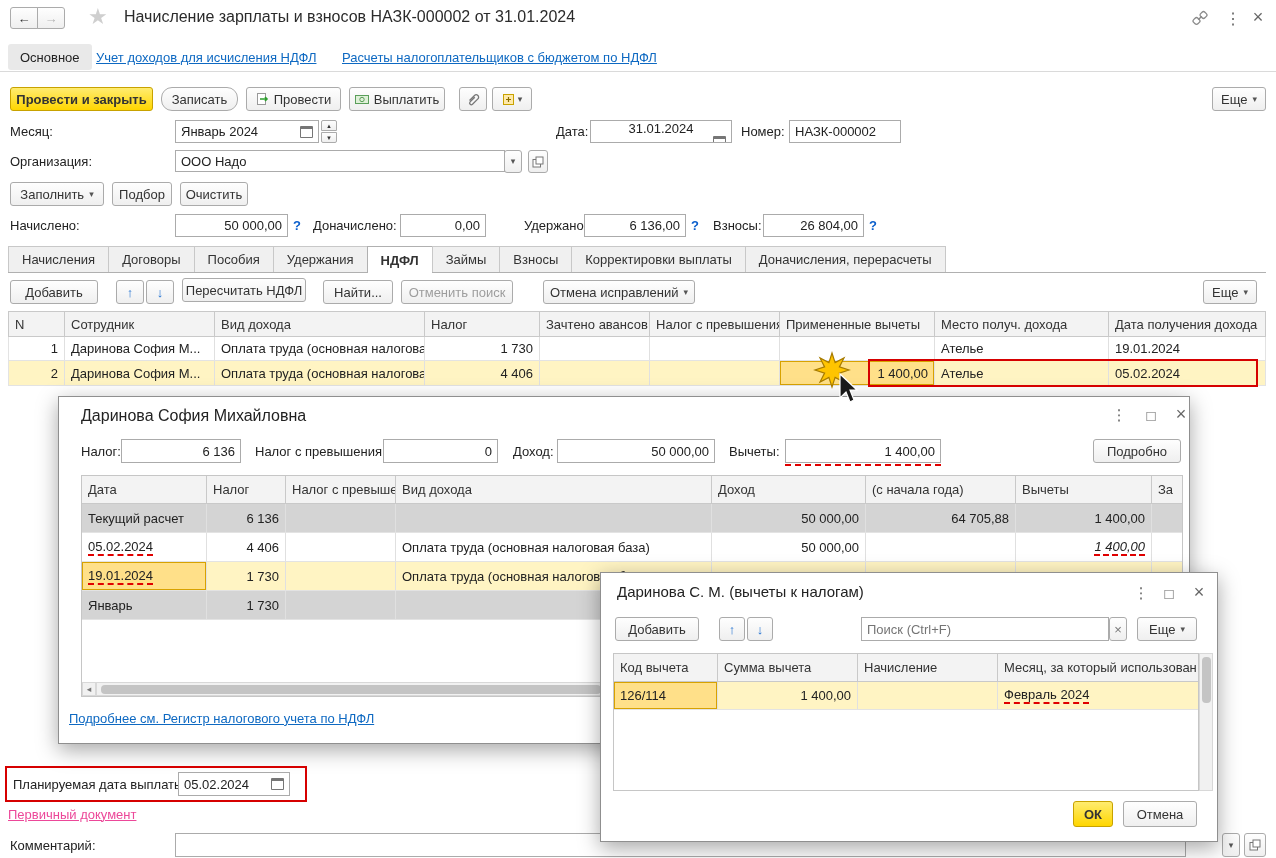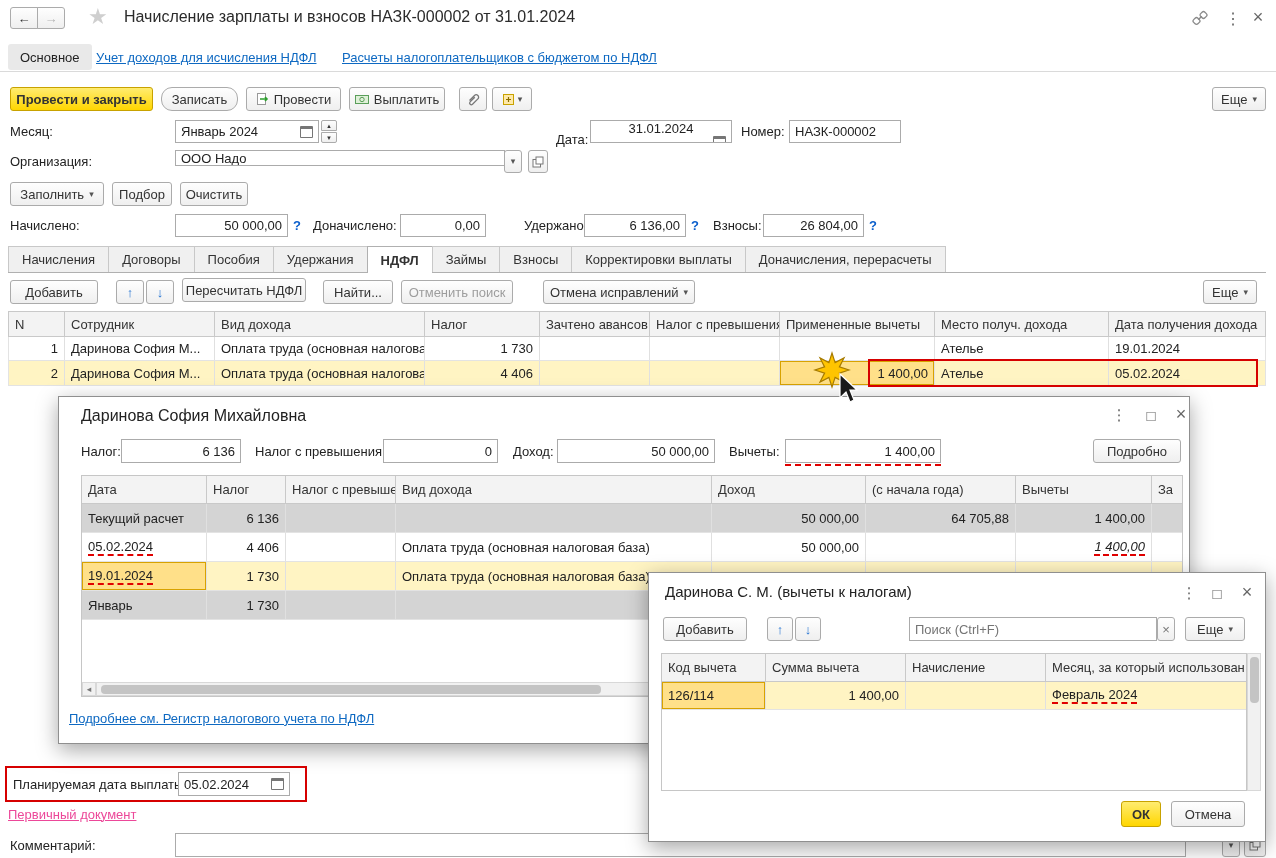--- a/index.html
+++ b/index.html
@@ -126,32 +126,32 @@
 
   <div class="abs lbl" style="left:10px;top:120px;height:23px;">Месяц:</div>
   <div class="abs inp" style="left:175px;top:120px;width:144px;height:23px;">
       <span>Январь 2024</span>
       <span class="cal"></span>
     </div>
   <div class="abs" style="left:321px;top:120px;width:16px;height:23px;">
     <div class="btn" style="width:16px;height:11px;font-size:6px;border-radius:2px 2px 0 0;">▲</div>
     <div class="btn" style="width:16px;height:11px;font-size:6px;border-radius:0 0 2px 2px;margin-top:1px;">▼</div>
   </div>
-  <div class="abs lbl" style="left:556px;top:128px;height:23px;">Дата:</div>
+  <div class="abs lbl" style="left:556px;top:120px;height:23px;">Дата:</div>
   <div class="abs inp" style="left:590px;top:120px;width:142px;height:23px;flex-direction:column;">
       <span>31.01.2024</span>
       <span class="cal"></span>
     </div>
   <div class="abs lbl" style="left:741px;top:120px;height:23px;">Номер:</div>
   <div class="abs inp" style="left:789px;top:120px;width:112px;height:23px;">
       <span>НАЗК-000002</span>
     </div>
 
   <div class="abs lbl" style="left:10px;top:150px;height:23px;">Организация:</div>
-  <div class="abs inp" style="left:175px;top:150px;width:330px;height:16px;">
+  <div class="abs inp" style="left:175px;top:150px;width:330px;height:22px;">
       <span>ООО Надо</span>
     </div>
   <div class="abs btn iconbtn" style="left:504px;top:150px;width:18px;height:23px;">
       <span class="chev">▾</span>
     </div>
   <div class="abs btn iconbtn" style="left:528px;top:150px;width:20px;height:23px;">
     <svg width="12" height="12" viewBox="0 0 12 12">
         <rect x="1" y="3.5" width="7.5" height="7.5" fill="#fff" stroke="#777"></rect>
         <rect x="4" y="1" width="7" height="7" fill="#fff" stroke="#777"></rect>
       </svg>
@@ -374,21 +374,21 @@
       <div class="sb-arrow" style="left:0;bottom:0;width:14px;height:14px;">◂</div>
       <div class="sb-track" style="left:14px;bottom:0;right:14px;height:14px;">
         <div class="sb-thumb" style="left:4px;top:2px;width:500px;height:9px;"></div>
       </div>
       <div class="sb-arrow" style="right:0;bottom:0;width:14px;height:14px;">▸</div>
     </div>
 
     <div class="abs link" style="left:10px;top:312px;height:18px;">Подробнее см. Регистр налогового учета по НДФЛ</div>
   </div>
 
-  <div class="dialog" style="left:600px;top:572px;width:618px;height:270px;z-index:20;margin-left:48px;">
+  <div class="dialog" style="left:600px;top:572px;width:618px;height:270px;z-index:20;">
     <div class="abs dlg-title" style="left:16px;top:10px;font-size:15px;">Даринова С. М. (вычеты к налогам)</div>
     <div class="abs winicon" style="left:530px;top:10px;width:20px;height:20px;">⋮</div>
     <div class="abs winicon" style="left:558px;top:10px;width:20px;height:20px;">□</div>
     <div class="abs winicon" style="left:588px;top:8px;width:20px;height:22px;font-size:18px;">×</div>
 
     <div class="abs btn" style="left:14px;top:44px;width:84px;height:24px;">
         <span>Добавить</span>
       </div>
     <div class="abs btn iconbtn" style="left:118px;top:44px;width:26px;height:24px;color:#1E6FD0;font-weight:bold;">
         <span>↑</span>

